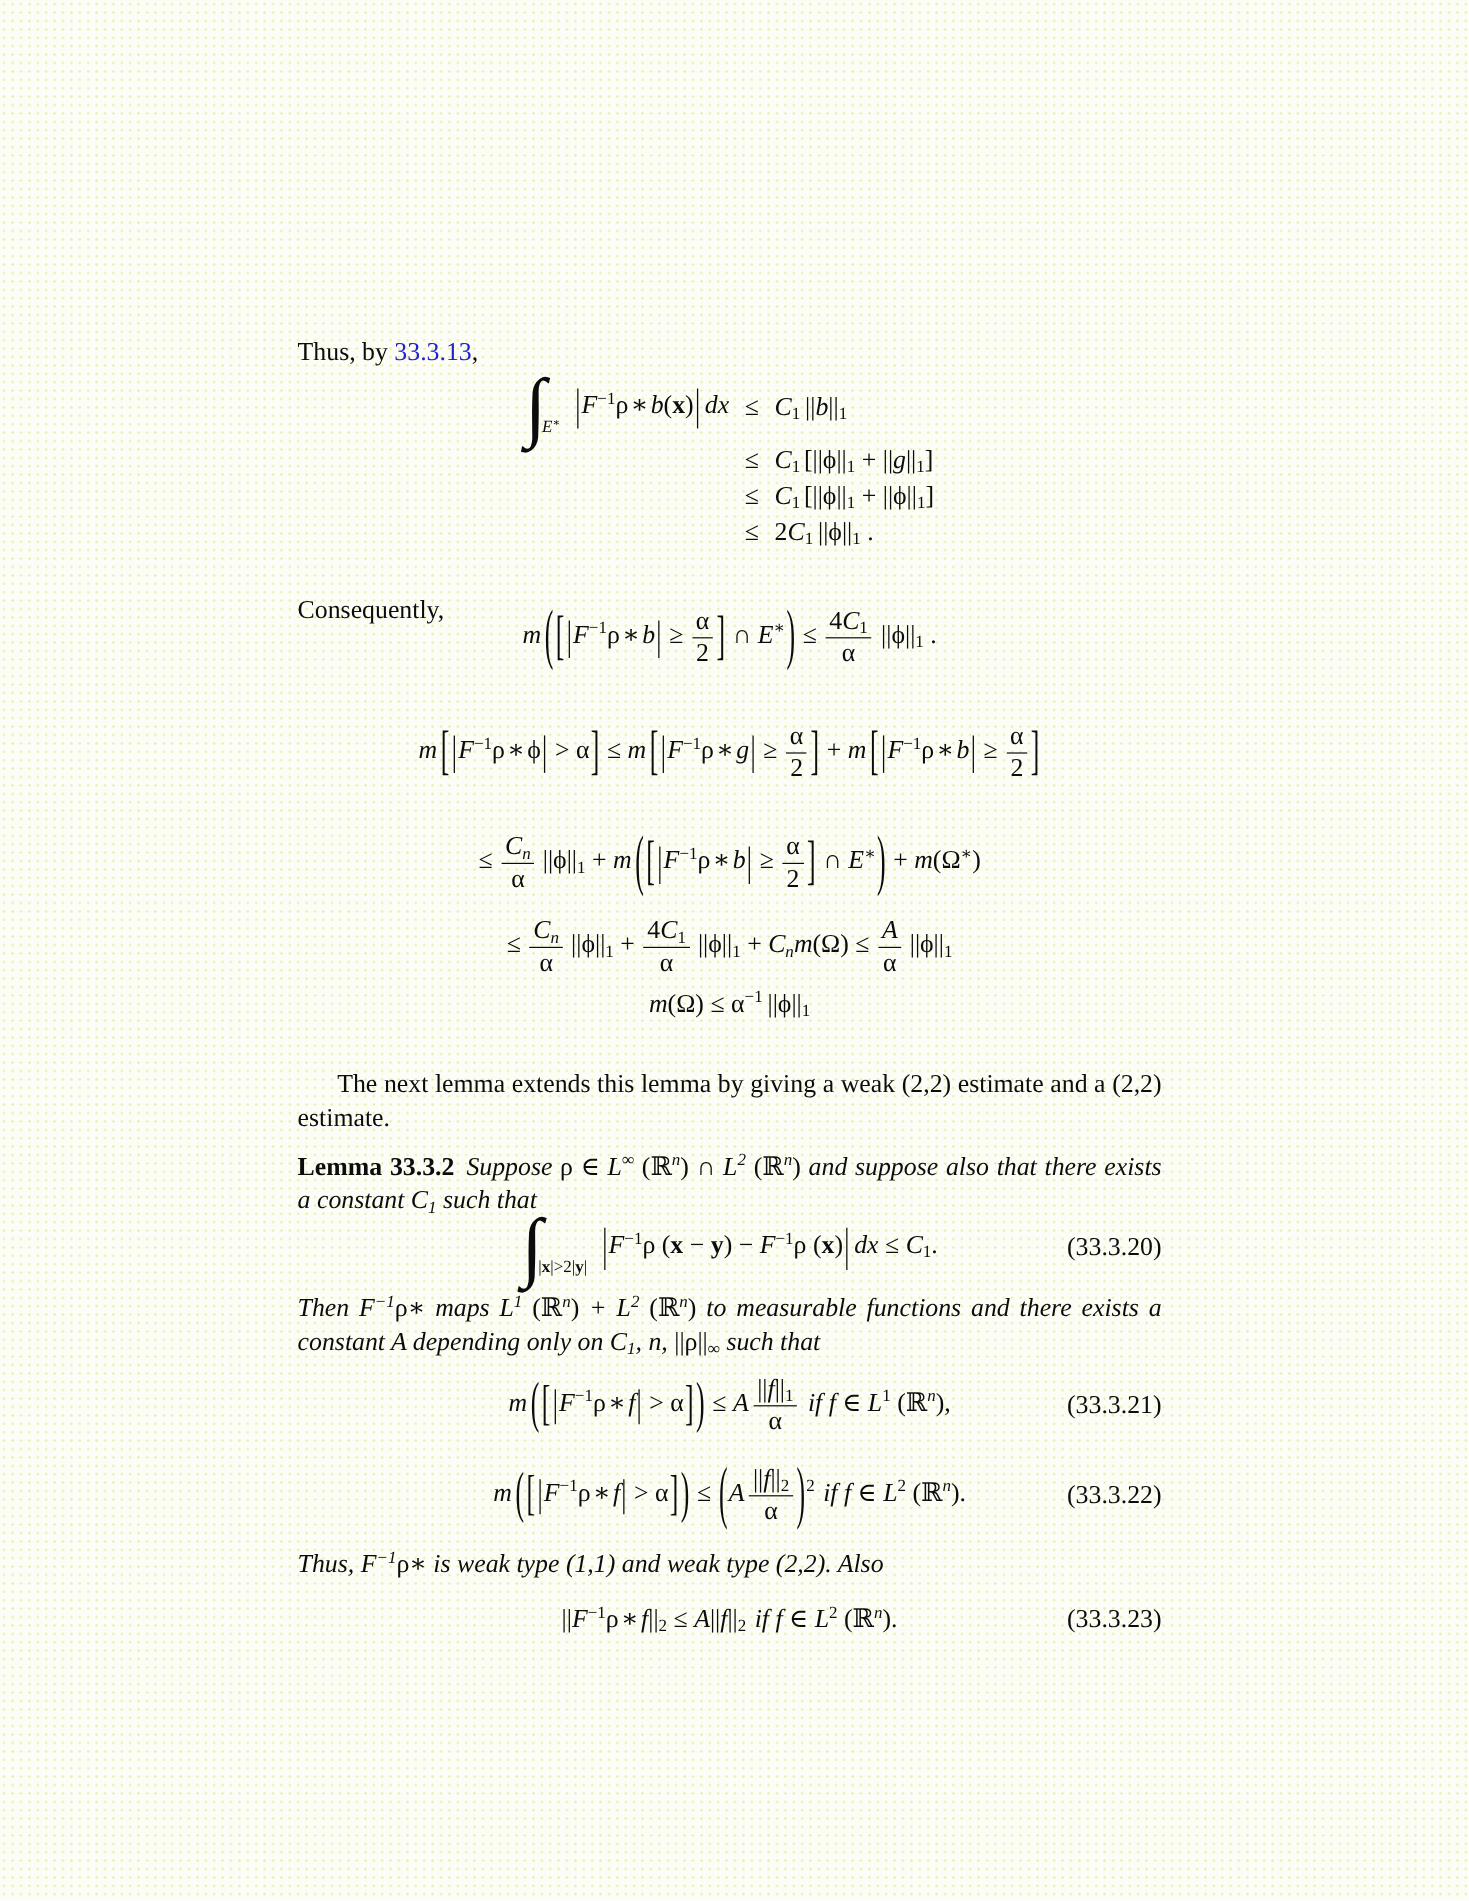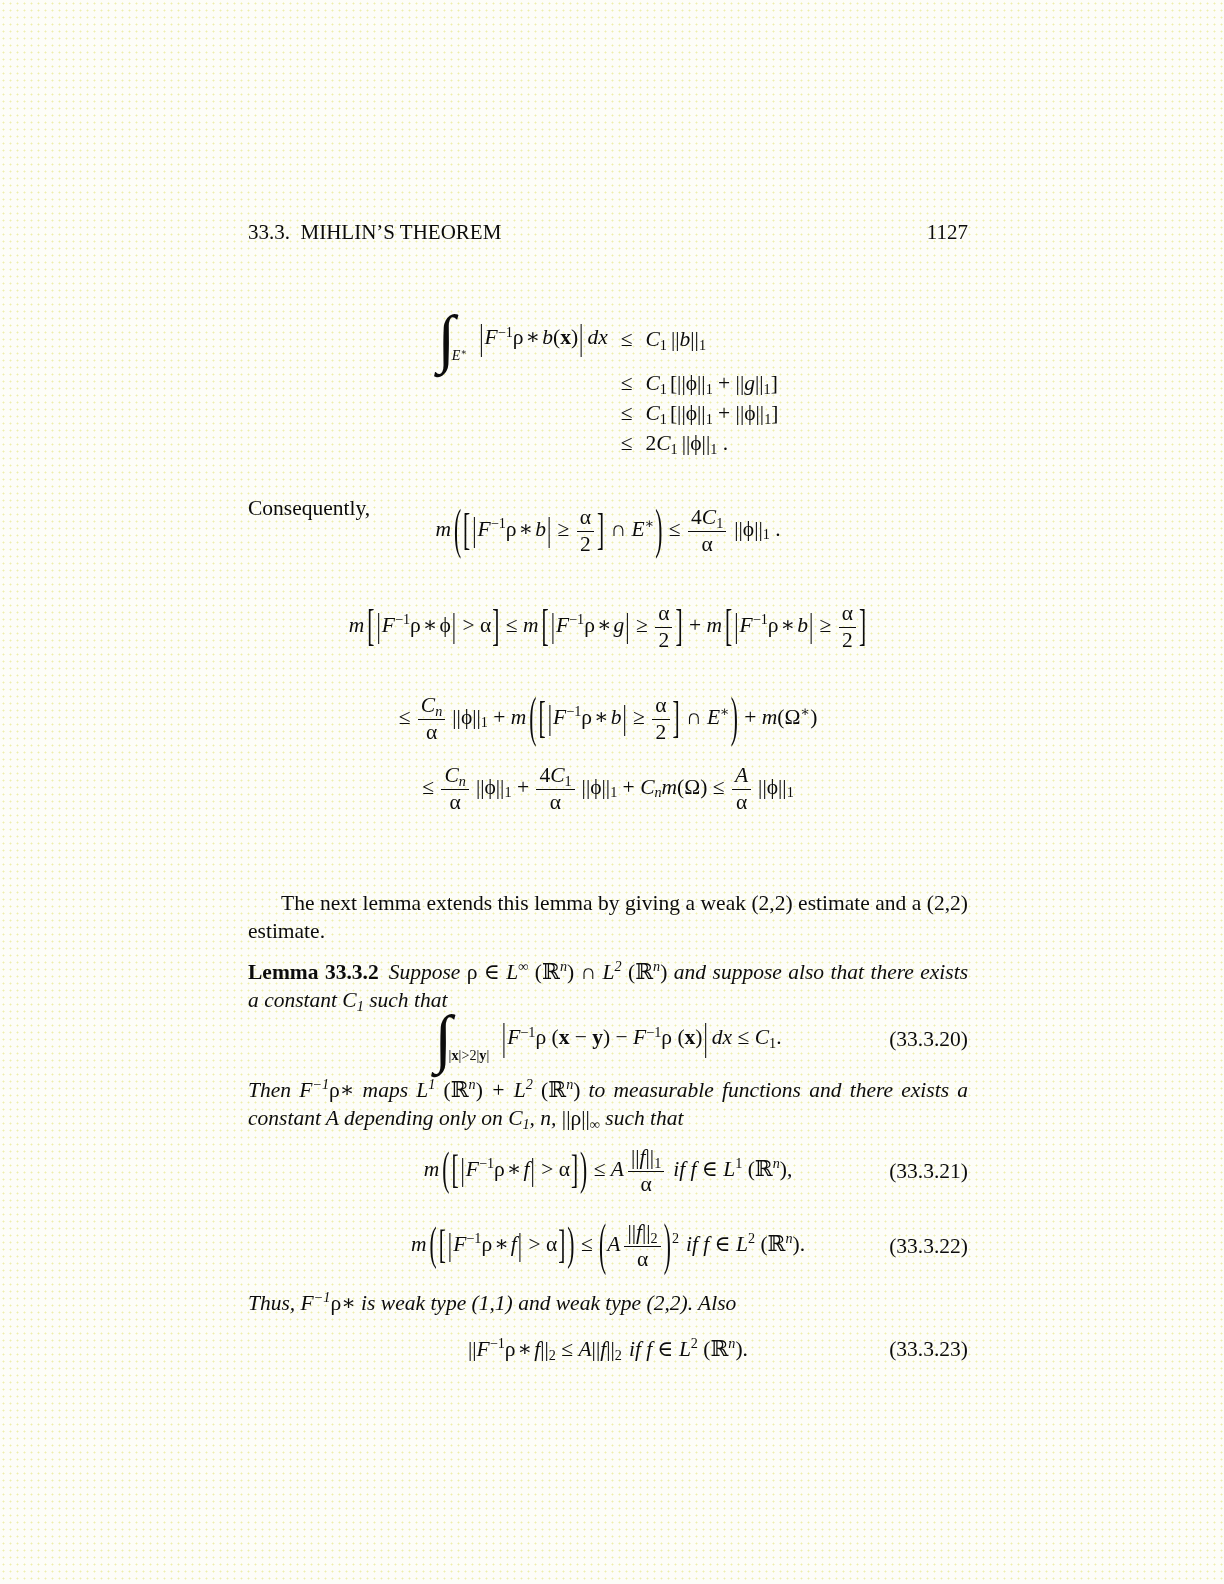--- a/index.html
+++ b/index.html
@@ -37,25 +37,22 @@
   .alc { display:table-cell; vertical-align:middle; }
   .alc.l { text-align:right; }
   .alc.m { padding:0 13px; }
   .alc.r { text-align:left; }
 </style>
 </head>
 <body>
 
 <div class="page">
 
-  <div class="block hdr" style="top:220px">
-    <span>33.3.&nbsp; MIHLIN’S THEOREM</span>
-    <span>1127</span>
-  </div>
 
+  <div class="block para" style="top:279px">Thus, by <span class="link">33.3.13</span>,</div>
 
   <div class="block eq" style="top:306px;height:156px">
     <span class="mrow"><span class="align"><span class="alrow">
             <span class="alc l"><span class="intg"><span class="isym">∫</span><span class="isub"><span class="it">E</span><span class="sup">∗</span></span></span><span class="big" style="transform: scaleY(1.7);">|</span><span class="it">F</span><span class="sup">−1</span>ρ<span style="display: inline-block; width: 2px;"></span>∗<span style="display: inline-block; width: 2px;"></span><span class="it">b</span>(<span class="bold">x</span>)<span class="big" style="transform: scaleY(1.7);">|</span><span style="display: inline-block; width: 3px;"></span><span class="it">dx</span></span>
             <span class="alc m">≤</span>
             <span class="alc r"><span class="it">C</span><span class="sb">1</span><span style="display: inline-block; width: 4px;"></span>||<span class="it">b</span>||<span class="sb">1</span></span>
           </span><span class="alrow">
             <span class="alc l"></span>
             <span class="alc m">≤</span>
             <span class="alc r"><span class="it">C</span><span class="sb">1</span><span style="display: inline-block; width: 3px;"></span>[||ϕ||<span class="sb">1</span> + ||<span class="it">g</span>||<span class="sb">1</span>]</span>
@@ -81,20 +78,23 @@
     <span class="mrow"><span class="it">m</span><span style="display: inline-block; width: 2px;"></span><span class="big" style="transform: scaleY(2.1);">[</span><span class="big" style="transform: scaleY(1.6);">|</span><span class="it">F</span><span class="sup">−1</span>ρ<span style="display: inline-block; width: 2px;"></span>∗<span style="display: inline-block; width: 2px;"></span>ϕ<span class="big" style="transform: scaleY(1.6);">|</span> &gt; α<span class="big" style="transform: scaleY(2.1);">]</span> ≤ <span class="it">m</span><span style="display: inline-block; width: 2px;"></span><span class="big" style="transform: scaleY(2.1);">[</span><span class="big" style="transform: scaleY(1.6);">|</span><span class="it">F</span><span class="sup">−1</span>ρ<span style="display: inline-block; width: 2px;"></span>∗<span style="display: inline-block; width: 2px;"></span><span class="it">g</span><span class="big" style="transform: scaleY(1.6);">|</span> ≥ <span class="frac"><span class="num">α</span><span class="den">2</span></span><span class="big" style="transform: scaleY(2.1);">]</span> + <span class="it">m</span><span style="display: inline-block; width: 2px;"></span><span class="big" style="transform: scaleY(2.1);">[</span><span class="big" style="transform: scaleY(1.6);">|</span><span class="it">F</span><span class="sup">−1</span>ρ<span style="display: inline-block; width: 2px;"></span>∗<span style="display: inline-block; width: 2px;"></span><span class="it">b</span><span class="big" style="transform: scaleY(1.6);">|</span> ≥ <span class="frac"><span class="num">α</span><span class="den">2</span></span><span class="big" style="transform: scaleY(2.1);">]</span></span>
   </div>
   <div class="block eq" style="top:688px;height:62px">
     <span class="mrow">≤ <span class="frac"><span class="num"><span class="it">C</span><span class="sb"><span class="it">n</span></span></span><span class="den">α</span></span><span style="display: inline-block; width: 5px;"></span>||ϕ||<span class="sb">1</span> + <span class="it">m</span><span style="display: inline-block; width: 2px;"></span><span class="big" style="transform: scaleY(2.6);">(</span><span class="big" style="transform: scaleY(2.1);">[</span><span class="big" style="transform: scaleY(1.6);">|</span><span class="it">F</span><span class="sup">−1</span>ρ<span style="display: inline-block; width: 2px;"></span>∗<span style="display: inline-block; width: 2px;"></span><span class="it">b</span><span class="big" style="transform: scaleY(1.6);">|</span> ≥ <span class="frac"><span class="num">α</span><span class="den">2</span></span><span class="big" style="transform: scaleY(2.1);">]</span> ∩ <span class="it">E</span><span class="sup">∗</span><span class="big" style="transform: scaleY(2.6);">)</span> + <span class="it">m</span>(Ω<span class="sup">∗</span>)</span>
   </div>
   <div class="block eq" style="top:758px;height:62px">
     <span class="mrow">≤ <span class="frac"><span class="num"><span class="it">C</span><span class="sb"><span class="it">n</span></span></span><span class="den">α</span></span><span style="display: inline-block; width: 5px;"></span>||ϕ||<span class="sb">1</span> + <span class="frac"><span class="num">4<span class="it">C</span><span class="sb">1</span></span><span class="den">α</span></span><span style="display: inline-block; width: 5px;"></span>||ϕ||<span class="sb">1</span> + <span class="it">C</span><span class="sb"><span class="it">n</span></span><span class="it">m</span>(Ω) ≤ <span class="frac"><span class="num"><span class="it">A</span></span><span class="den">α</span></span><span style="display: inline-block; width: 5px;"></span>||ϕ||<span class="sb">1</span></span>
   </div>
 
 
+  <div class="block eq" style="top:818px;height:36px">
+    <span class="mrow"><span class="it">m</span>(Ω) ≤ α<span class="sup">−1</span><span style="display: inline-block; width: 4px;"></span>||ϕ||<span class="sb">1</span></span>
+  </div>
 
 
   <div class="block para just indent" style="top:889px">The next lemma extends this lemma by giving a weak (2,2) estimate and a (2,2) estimate.</div>
 
   <div class="block para it just" style="top:958px"><span class="bold">Lemma 33.3.2</span><span style="display: inline-block; width: 10px;"></span>Suppose <span class="up">ρ</span> ∈ L<span class="sup">∞</span><span class="up"> (ℝ</span><span class="sup">n</span><span class="up">)</span> ∩ L<span class="sup">2</span><span class="up"> (ℝ</span><span class="sup">n</span><span class="up">)</span> and suppose also that there exists a constant C<span class="sb">1</span> such that</div>
 
   <div class="block eq" style="top:1004px;height:70px">
     <span class="mrow"><span class="intg"><span class="isym">∫</span><span class="isub">|<span class="bold">x</span>|&gt;2|<span class="bold">y</span>|</span></span><span class="big" style="transform: scaleY(1.8);">|</span><span class="it">F</span><span class="sup">−1</span>ρ (<span class="bold">x</span> − <span class="bold">y</span>) − <span class="it">F</span><span class="sup">−1</span>ρ (<span class="bold">x</span>)<span class="big" style="transform: scaleY(1.8);">|</span><span style="display: inline-block; width: 3px;"></span><span class="it">dx</span> ≤ <span class="it">C</span><span class="sb">1</span>.</span>
     <span class="eqlabel">(33.3.20)</span>
   </div>

